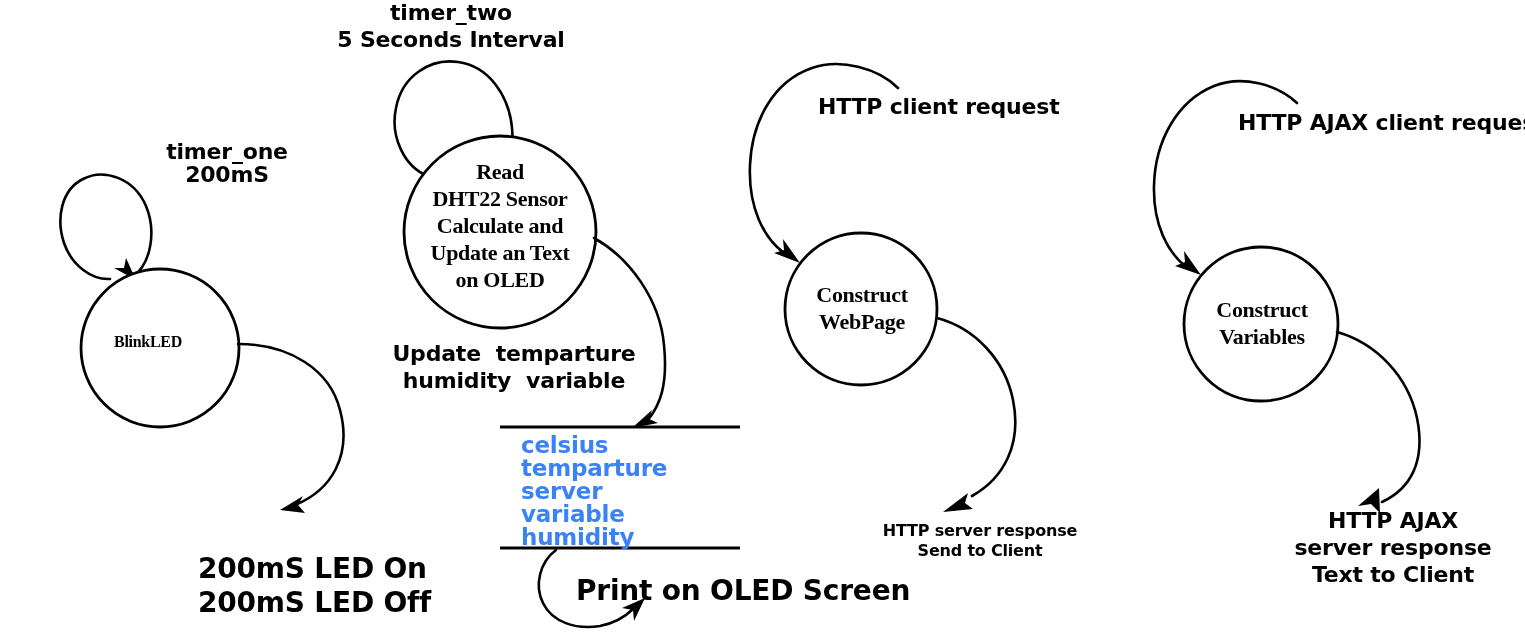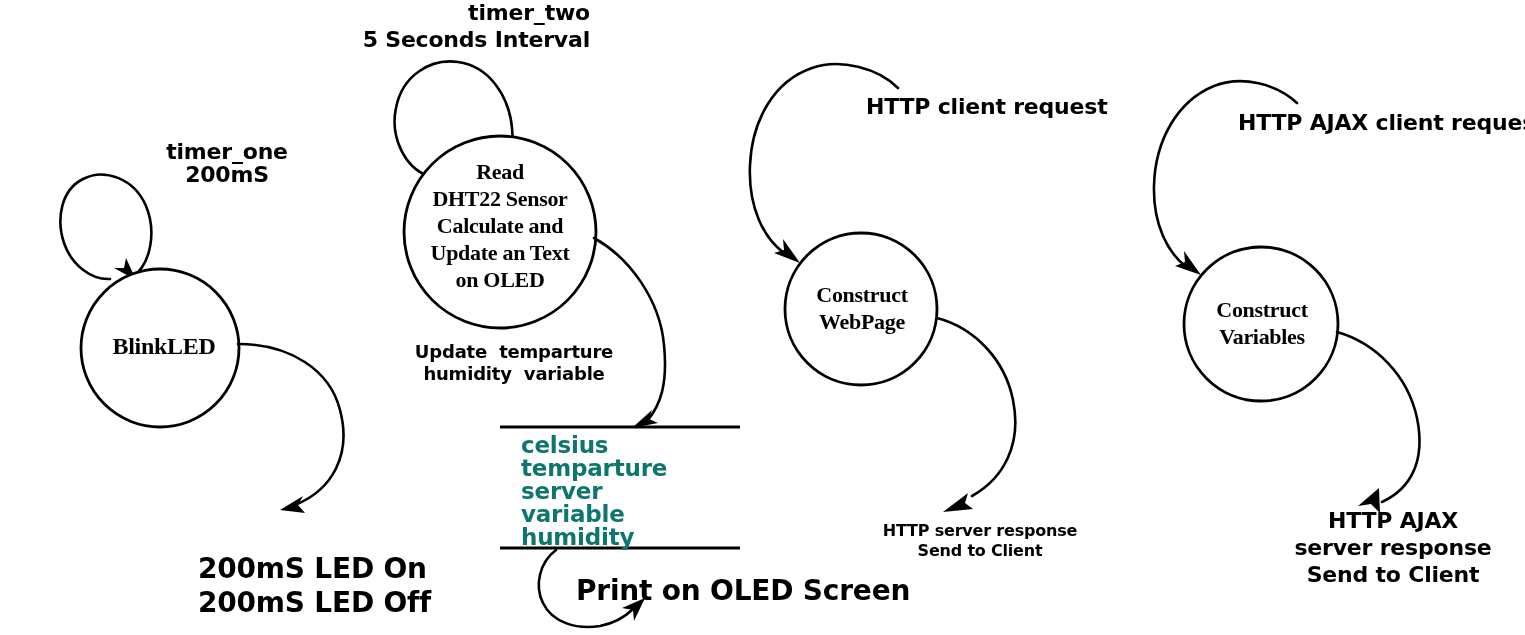--- a/index.html
+++ b/index.html
@@ -65,21 +65,21 @@
     color: #000000;
     text-align: center;
     white-space: pre;
     line-height: 1.05;
     letter-spacing: -0.3px;
   }
   .var-list {
     position: absolute;
     font-family: "DejaVu Sans", "Liberation Sans", sans-serif;
     font-weight: bold;
-    color: #0f766e;
+    color: #3b82f6;
     text-align: left;
     line-height: 1.0;
     letter-spacing: -0.2px;
   }
   .var-list div { white-space: pre; }
 </style>
 </head>
 <body>
 
 <div id="diagram-root">
@@ -121,57 +121,57 @@
 
     <circle class="node-circle" cx="1261" cy="324" r="77"></circle>
 
     <path class="edge" d="M 1337 332 C 1376 343 1408 376 1417 418 C 1426 462 1410 489 1382 502"></path>
     <polygon class="arrowhead" points="1379,488 1380,513 1371,504 1358,506"></polygon>
   </svg>
 
   <div class="dlabel center" style="left:137px; top:141px; width:180px; font-size:22px;">timer_one
 200mS</div>
 
-  <div class="node-label" style="left:84px; top:334px; width:160px; font-size:24px;">BlinkLED</div>
+  <div class="node-label" style="left:68px; top:334px; width:160px; font-size:16px;">BlinkLED</div>
 
   <div class="dlabel center" style="left:198px; top:552px; width:210px; font-size:28px; line-height:1.22;">200mS LED On
 200mS LED Off</div>
 
-  <div class="dlabel center" style="left:312px; top:0px; width:278px; font-size:22px; line-height:1.22;text-align:right;">timer_two
+  <div class="dlabel center" style="left:312px; top:0px; width:278px; font-size:22px; line-height:1.22;">timer_two
 5 Seconds Interval</div>
 
   <div class="node-label" style="left:396px; top:158px; width:208px; font-size:22px; line-height:1.23;">Read
 DHT22 Sensor
 Calculate and
 Update an Text
 on OLED</div>
 
-  <div class="dlabel center" style="left:388px; top:341px; width:252px; font-size:18px; line-height:1.22;">Update  temparture
+  <div class="dlabel center" style="left:388px; top:341px; width:252px; font-size:22px; line-height:1.22;">Update  temparture
 humidity  variable</div>
 
   <div class="var-list" style="left:521px; top:434px; width:210px; font-size:23px;">
     <div>celsius</div>
     <div>temparture</div>
     <div>server</div>
     <div>variable</div>
     <div>humidity</div>
   </div>
 
   <div class="dlabel left" style="left:576px; top:576px; width:270px; font-size:28px;">Print on OLED Screen</div>
 
-  <div class="dlabel left" style="left:866px; top:96px; width:280px; font-size:22px;">HTTP client request</div>
+  <div class="dlabel left" style="left:818px; top:96px; width:280px; font-size:22px;">HTTP client request</div>
 
   <div class="node-label" style="left:788px; top:282px; width:148px; font-size:22px; line-height:1.22;">Construct
 WebPage</div>
 
   <div class="dlabel center" style="left:852px; top:521px; width:256px; font-size:16px; line-height:1.22;">HTTP server response
 Send to Client</div>
 
   <div class="dlabel left" style="left:1238px; top:112px; width:300px; font-size:22px;">HTTP AJAX client request</div>
 
   <div class="node-label" style="left:1188px; top:297px; width:148px; font-size:22px; line-height:1.22;">Construct
 Variables</div>
 
   <div class="dlabel center" style="left:1282px; top:508px; width:222px; font-size:22px; line-height:1.22;">HTTP AJAX
 server response
-Send to Client</div>
+Text to Client</div>
 
 </div>
 
 </body></html>

